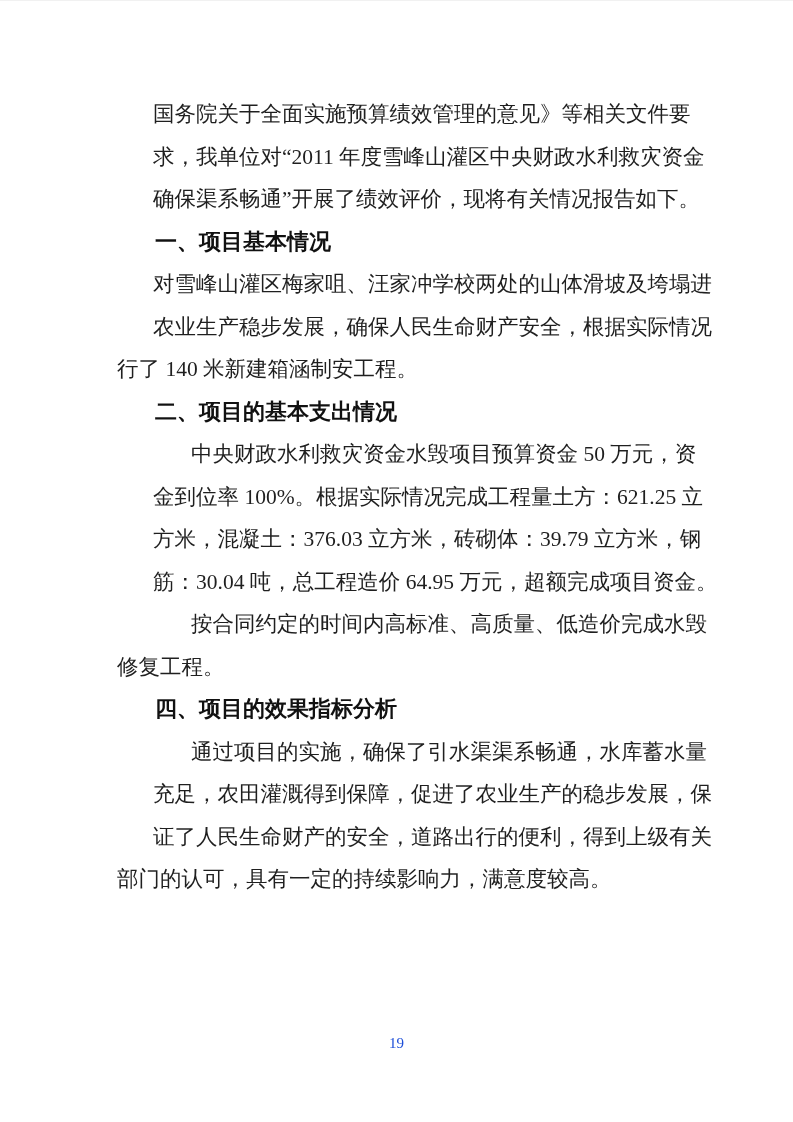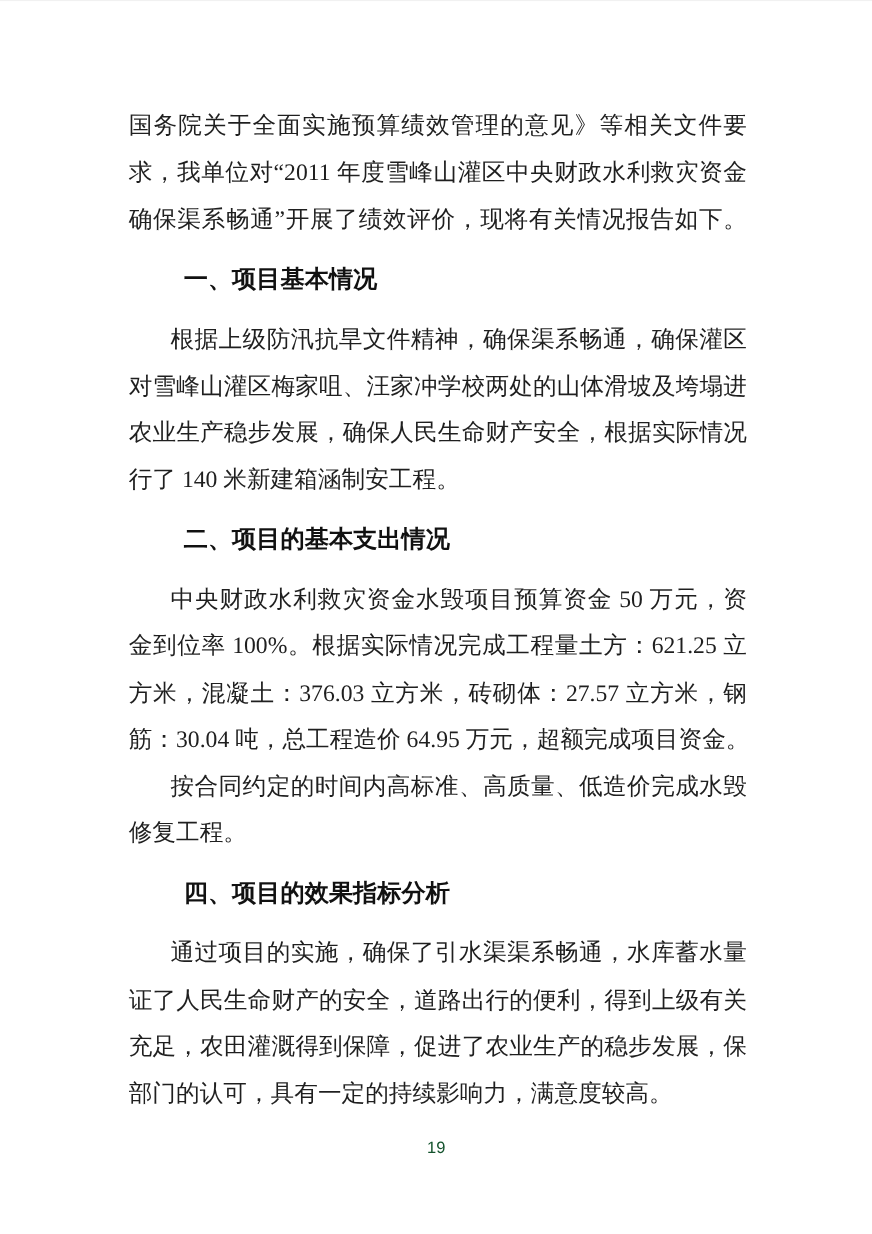--- a/index.html
+++ b/index.html
@@ -32,87 +32,87 @@
     height: 42.5px;
     line-height: 42.5px;
     font-family: "Liberation Serif", "DejaVu Serif", serif;
     font-size: 21.5px;
     white-space: nowrap;
     text-align: left;
   }
   .j {
     text-align: justify;
     text-align-last: justify;
+    margin-left: 36px;
   }
   .ind {
     padding-left: 38px;
   }
   .heading {
     height: 42.5px;
     line-height: 42.5px;
-    margin: 12px;
+    margin: 0;
     padding-left: 38px;
     font-family: "Liberation Sans", "DejaVu Sans", sans-serif;
     font-weight: 700;
     font-size: 22px;
     color: #111111;
     white-space: nowrap;
   }
   .page-number {
     position: absolute;
     left: 0;
     right: 0;
     top: 1034px;
     text-align: center;
-    font-family: Liberation Sans, sans-serif;
+    font-family: Liberation Serif, serif;
     font-size: 15px;
-    color: #14532d;
+    color: #1d4ed8;
   }
 </style>
 </head>
 <body>
 
 <div class="page">
   <div class="doc-body">
 
     <div>
       <div class="line j">国务院关于全面实施预算绩效管理的意见》等相关文件要</div>
       <div class="line j">求，我单位对“2011 年度雪峰山灌区中央财政水利救灾资金</div>
       <div class="line j">确保渠系畅通”开展了绩效评价，现将有关情况报告如下。</div>
     </div>
 
     <h2 class="heading">一、项目基本情况</h2>
 
     <div>
-      <div class="line j ind">根据上级防汛抗旱文件精神，确保渠系畅通，确保灌区</div>
       <div class="line j">对雪峰山灌区梅家咀、汪家冲学校两处的山体滑坡及垮塌进</div>
       <div class="line j">农业生产稳步发展，确保人民生命财产安全，根据实际情况</div>
       <div class="line">行了 140 米新建箱涵制安工程。</div>
     </div>
 
     <h2 class="heading">二、项目的基本支出情况</h2>
 
     <div>
       <div class="line j ind">中央财政水利救灾资金水毁项目预算资金 50 万元，资</div>
       <div class="line j">金到位率 100%。根据实际情况完成工程量土方：621.25 立</div>
-      <div class="line j">方米，混凝土：376.03 立方米，砖砌体：27.57 立方米，钢</div>
+      <div class="line j">方米，混凝土：376.03 立方米，砖砌体：39.79 立方米，钢</div>
       <div class="line j">筋：30.04 吨，总工程造价 64.95 万元，超额完成项目资金。</div>
     </div>
 
 
     <div>
       <div class="line j ind">按合同约定的时间内高标准、高质量、低造价完成水毁</div>
       <div class="line">修复工程。</div>
     </div>
 
     <h2 class="heading">四、项目的效果指标分析</h2>
 
     <div>
       <div class="line j ind">通过项目的实施，确保了引水渠渠系畅通，水库蓄水量</div>
+      <div class="line j">充足，农田灌溉得到保障，促进了农业生产的稳步发展，保</div>
       <div class="line j">证了人民生命财产的安全，道路出行的便利，得到上级有关</div>
-      <div class="line j">充足，农田灌溉得到保障，促进了农业生产的稳步发展，保</div>
       <div class="line">部门的认可，具有一定的持续影响力，满意度较高。</div>
     </div>
 
   </div>
 
   <div class="page-number">19</div>
 </div>
 
 </body></html>

